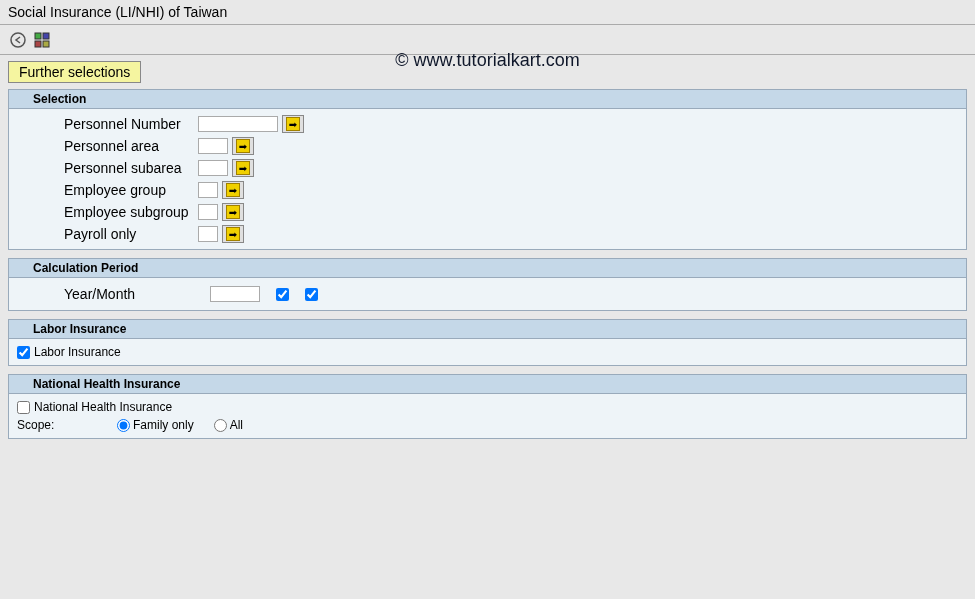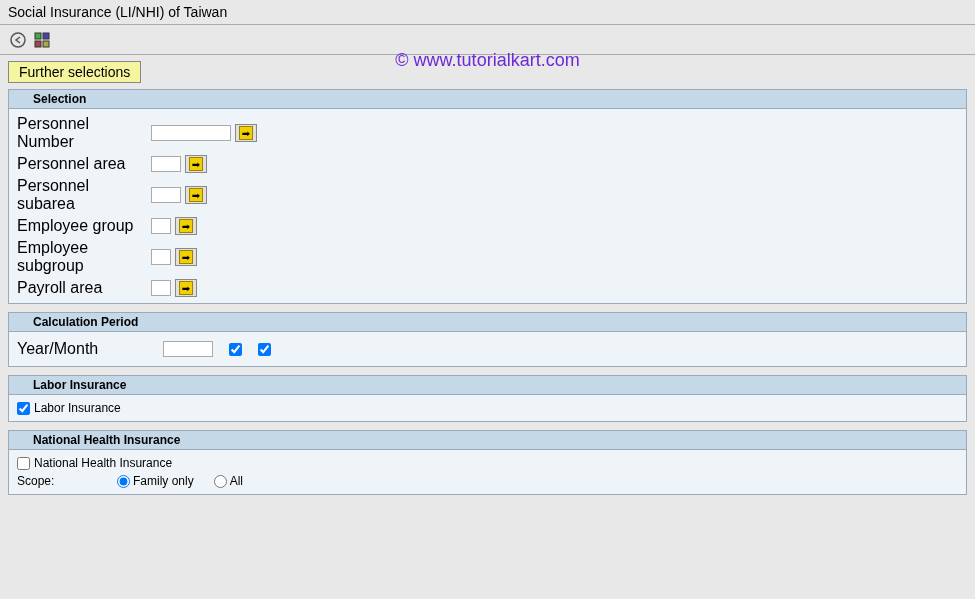--- a/index.html
+++ b/index.html
@@ -31,21 +31,21 @@
       display: flex;
       align-items: center;
       justify-content: center;
       cursor: pointer;
     }
     .watermark {
       position: absolute;
       top: 50px;
       left: 50%;
       transform: translateX(-50%);
-      color: #6d28d9;
+      color: #0f172a;
       font-size: 18px;
       pointer-events: none;
       white-space: nowrap;
       z-index: 0;
     }
     .main-content {
       padding: 6px 8px;
       position: relative;
     }
     .further-selections-btn {
@@ -74,22 +74,23 @@
       background: #eef4f8;
     }
     .field-row {
       display: flex;
       align-items: center;
       padding: 2px 0;
       gap: 4px;
     }
     .field-label {
       width: 130px;
-      font-size: 16px;
+      font-size: 14px;
       flex-shrink: 0;
+      margin-left: 47px;
     }
     .field-input {
       border: 1px solid #aaa;
       background: #fff;
       height: 16px;
       font-size: 12px;
       padding: 0 2px;
     }
     .field-input-large { width: 80px; }
     .field-input-small { width: 30px; }
@@ -216,21 +217,21 @@
         </div>
       </div>
       <div class="field-row">
         <span class="field-label">Employee subgroup</span>
         <input type="text" class="field-input field-input-tiny" value="" style="">
         <div class="arrow-btn">
           <div class="arrow-btn-inner">➡</div>
         </div>
       </div>
       <div class="field-row">
-        <span class="field-label">Payroll area</span>
+        <span class="field-label">Payroll only</span>
         <input type="text" class="field-input field-input-tiny" value="" style="">
         <div class="arrow-btn">
           <div class="arrow-btn-inner">➡</div>
         </div>
       </div>
     </div>
   </div>
 
   
   <div class="section">

